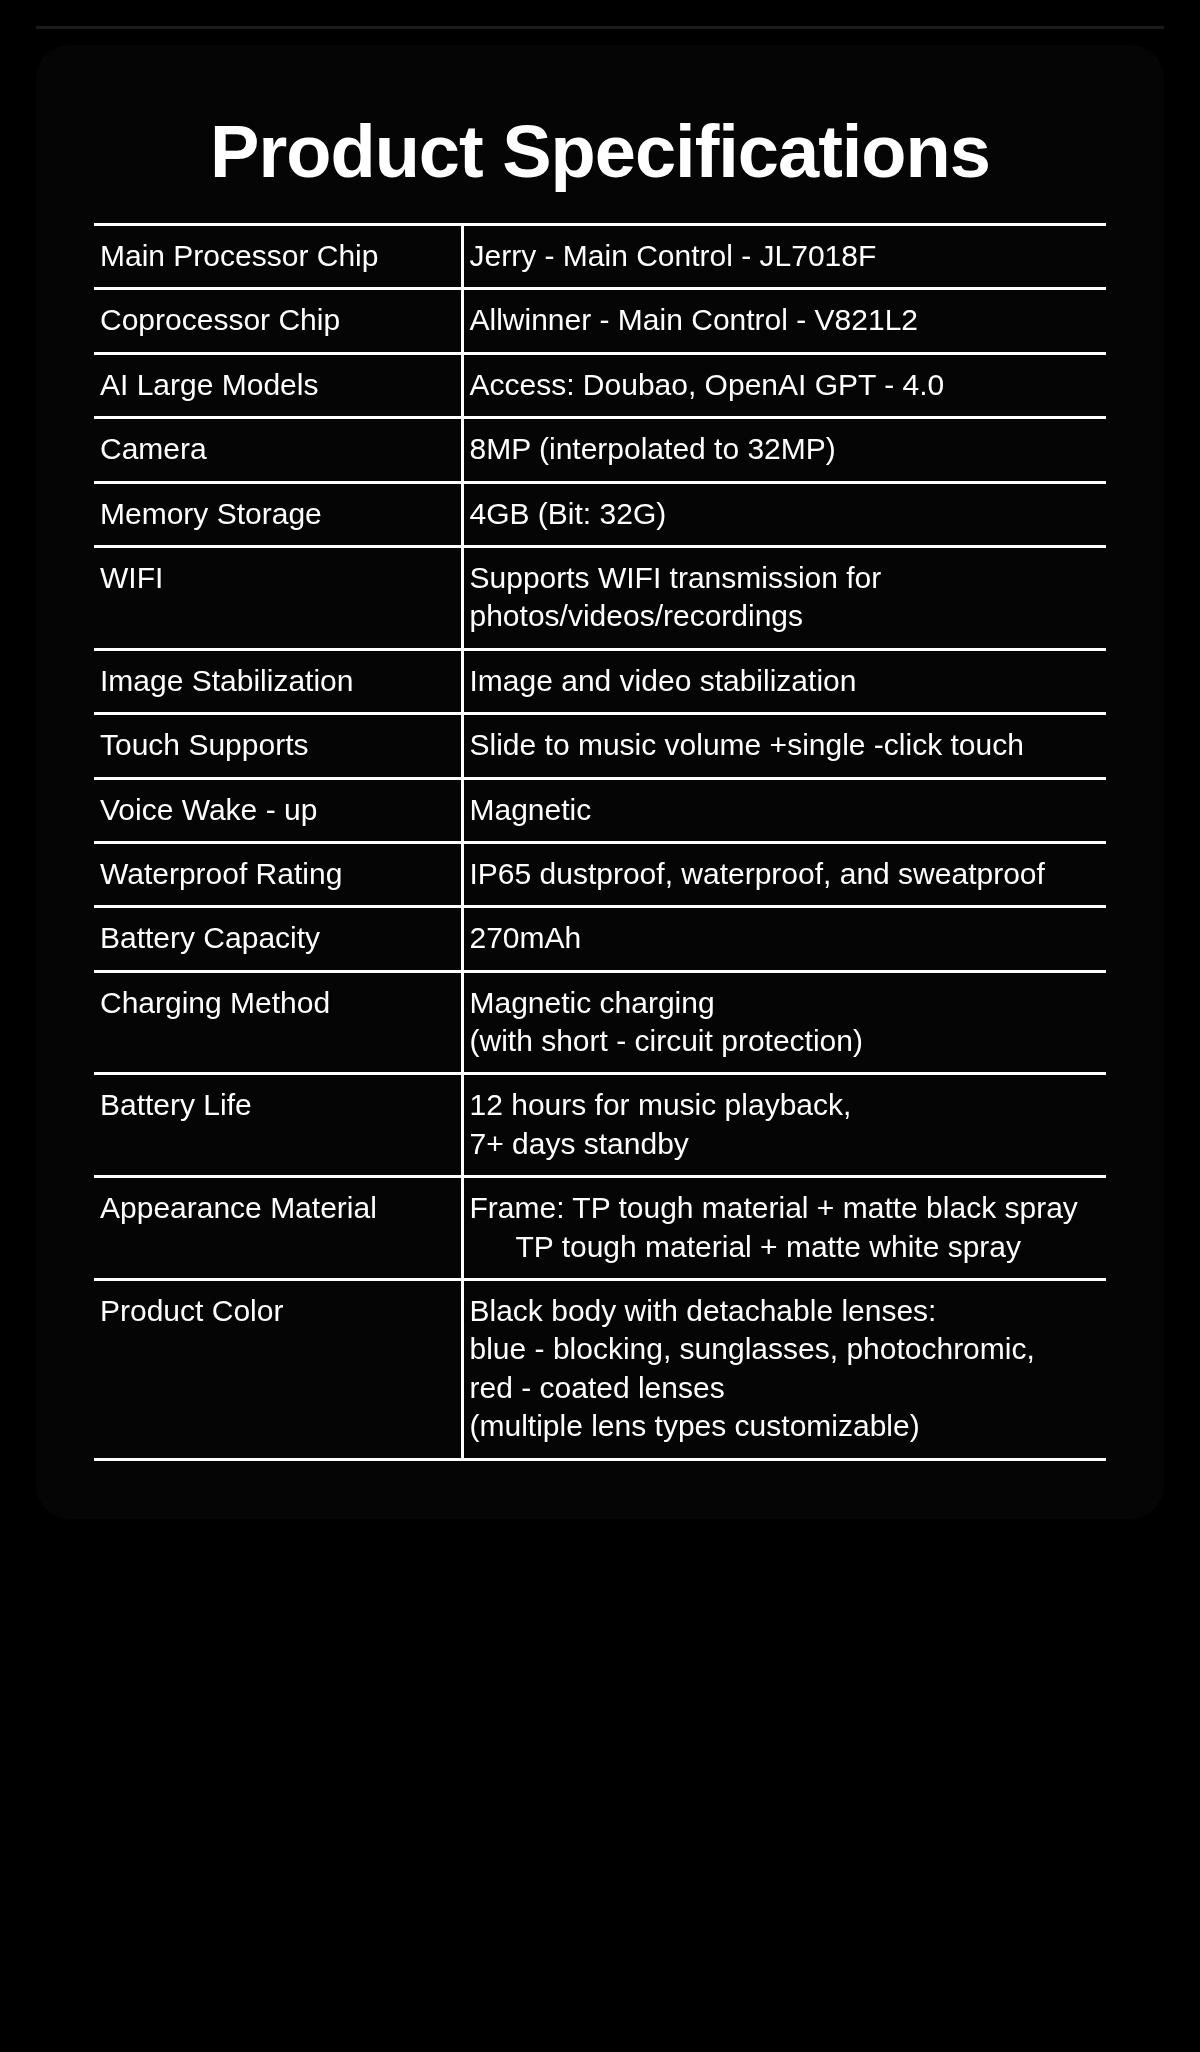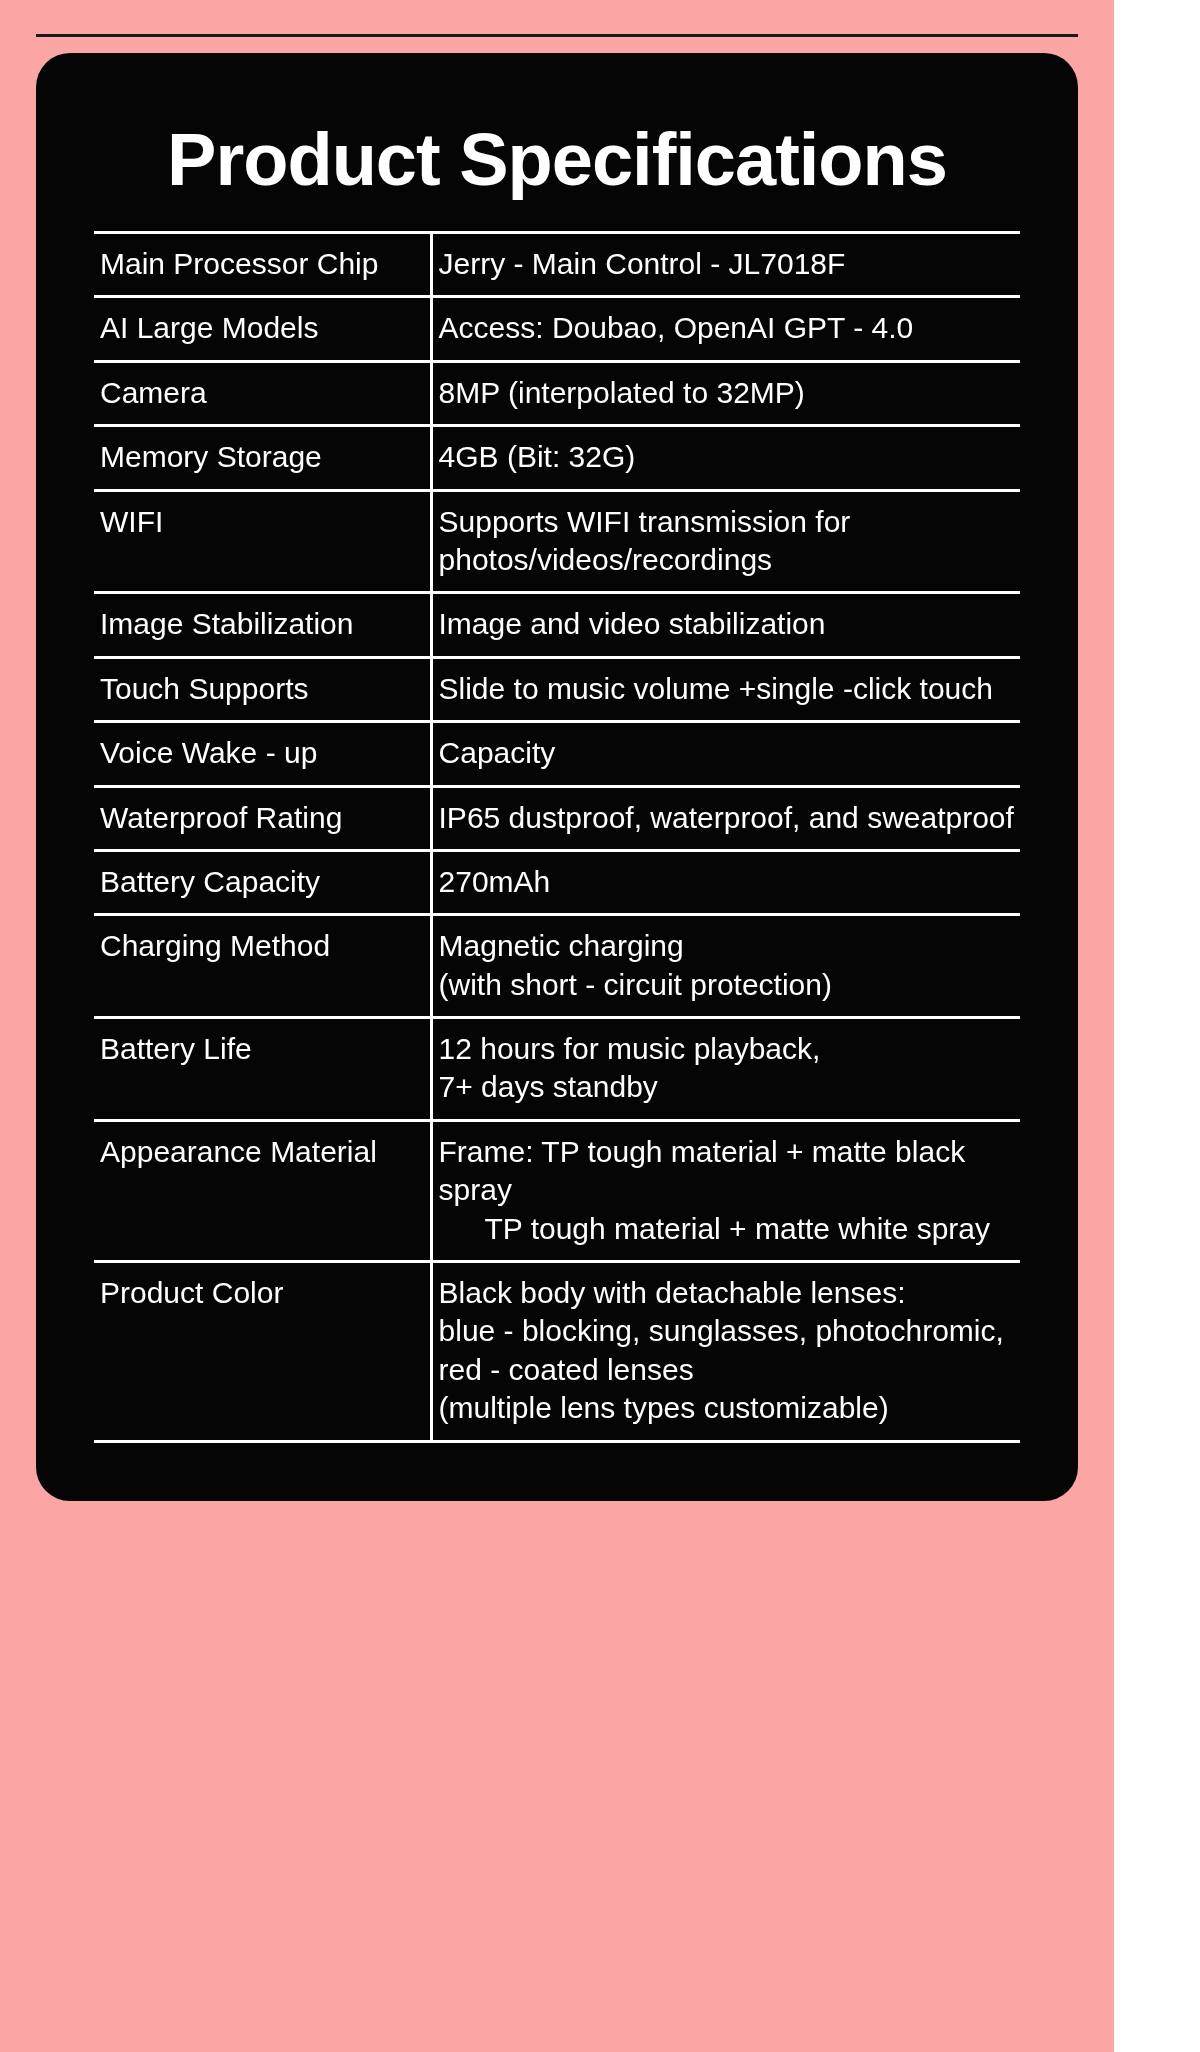--- a/index.html
+++ b/index.html
@@ -6,25 +6,25 @@
     margin: 0;
     padding: 0;
     background: #ffffff;
     width: 1200px;
   }
   body {
     font-family: "Liberation Sans", sans-serif;
     -webkit-font-smoothing: antialiased;
   }
   .page {
-    width: 1114px;
+    width: 1200px;
     min-height: 2052px;
-    background: #fca5a5;
+    background: #000000;
     box-sizing: border-box;
-    padding: 34px 36px 40px 36px;
+    padding: 26px 36px 40px 36px;
     position: relative;
   }
   .top-rule {
     width: 100%;
     height: 3px;
     background: #1a1a1a;
     margin: 0 0 16px 0;
   }
   .card {
     background: #050505;
@@ -90,20 +90,26 @@
     <h1 class="title">Product Specifications</h1>
     <table class="spec">
       <tbody>
           <tr>
             <td class="label">Main Processor Chip</td>
             <td class="value">
               <span class="line">Jerry - Main Control - JL7018F</span>
             </td>
           </tr>
           <tr>
+            <td class="label">Coprocessor Chip</td>
+            <td class="value">
+              <span class="line">Allwinner - Main Control - V821L2</span>
+            </td>
+          </tr>
+          <tr>
             <td class="label">AI Large Models</td>
             <td class="value">
               <span class="line">Access: Doubao, OpenAI GPT - 4.0</span>
             </td>
           </tr>
           <tr>
             <td class="label">Camera</td>
             <td class="value">
               <span class="line">8MP (interpolated to 32MP)</span>
             </td>
@@ -129,21 +135,21 @@
           </tr>
           <tr>
             <td class="label">Touch Supports</td>
             <td class="value">
               <span class="line">Slide to music volume +single -click touch</span>
             </td>
           </tr>
           <tr>
             <td class="label">Voice Wake - up</td>
             <td class="value">
-              <span class="line">Capacity</span>
+              <span class="line">Magnetic</span>
             </td>
           </tr>
           <tr>
             <td class="label">Waterproof Rating</td>
             <td class="value">
               <span class="line">IP65 dustproof, waterproof, and sweatproof</span>
             </td>
           </tr>
           <tr>
             <td class="label">Battery Capacity</td>

